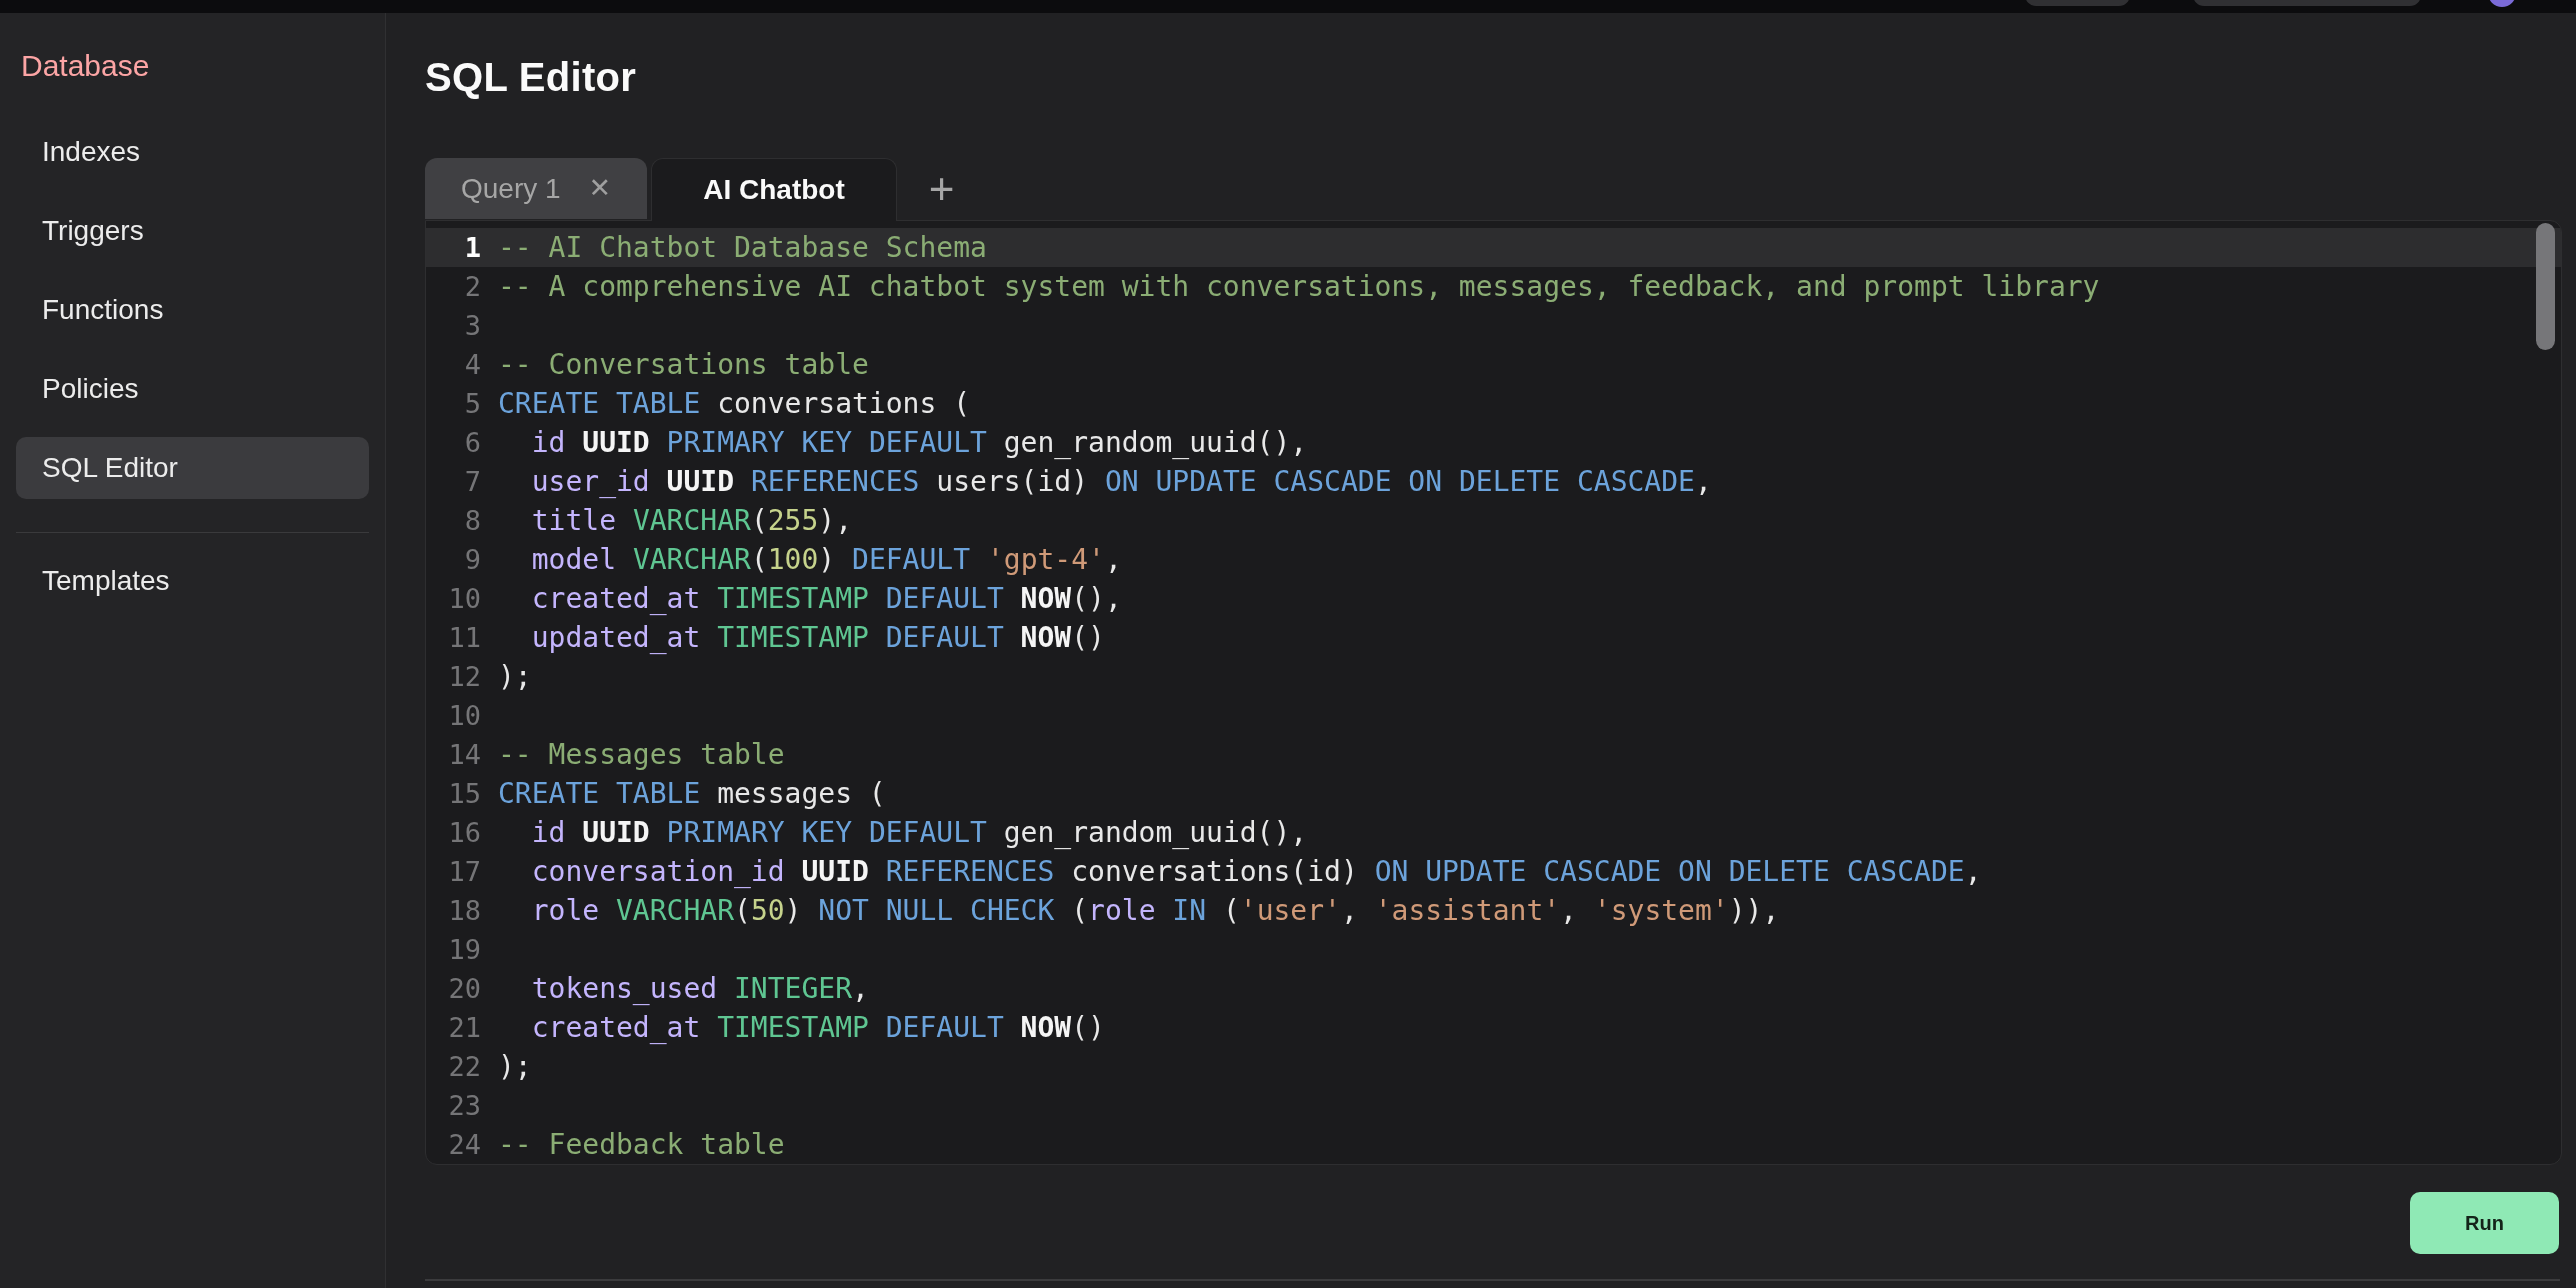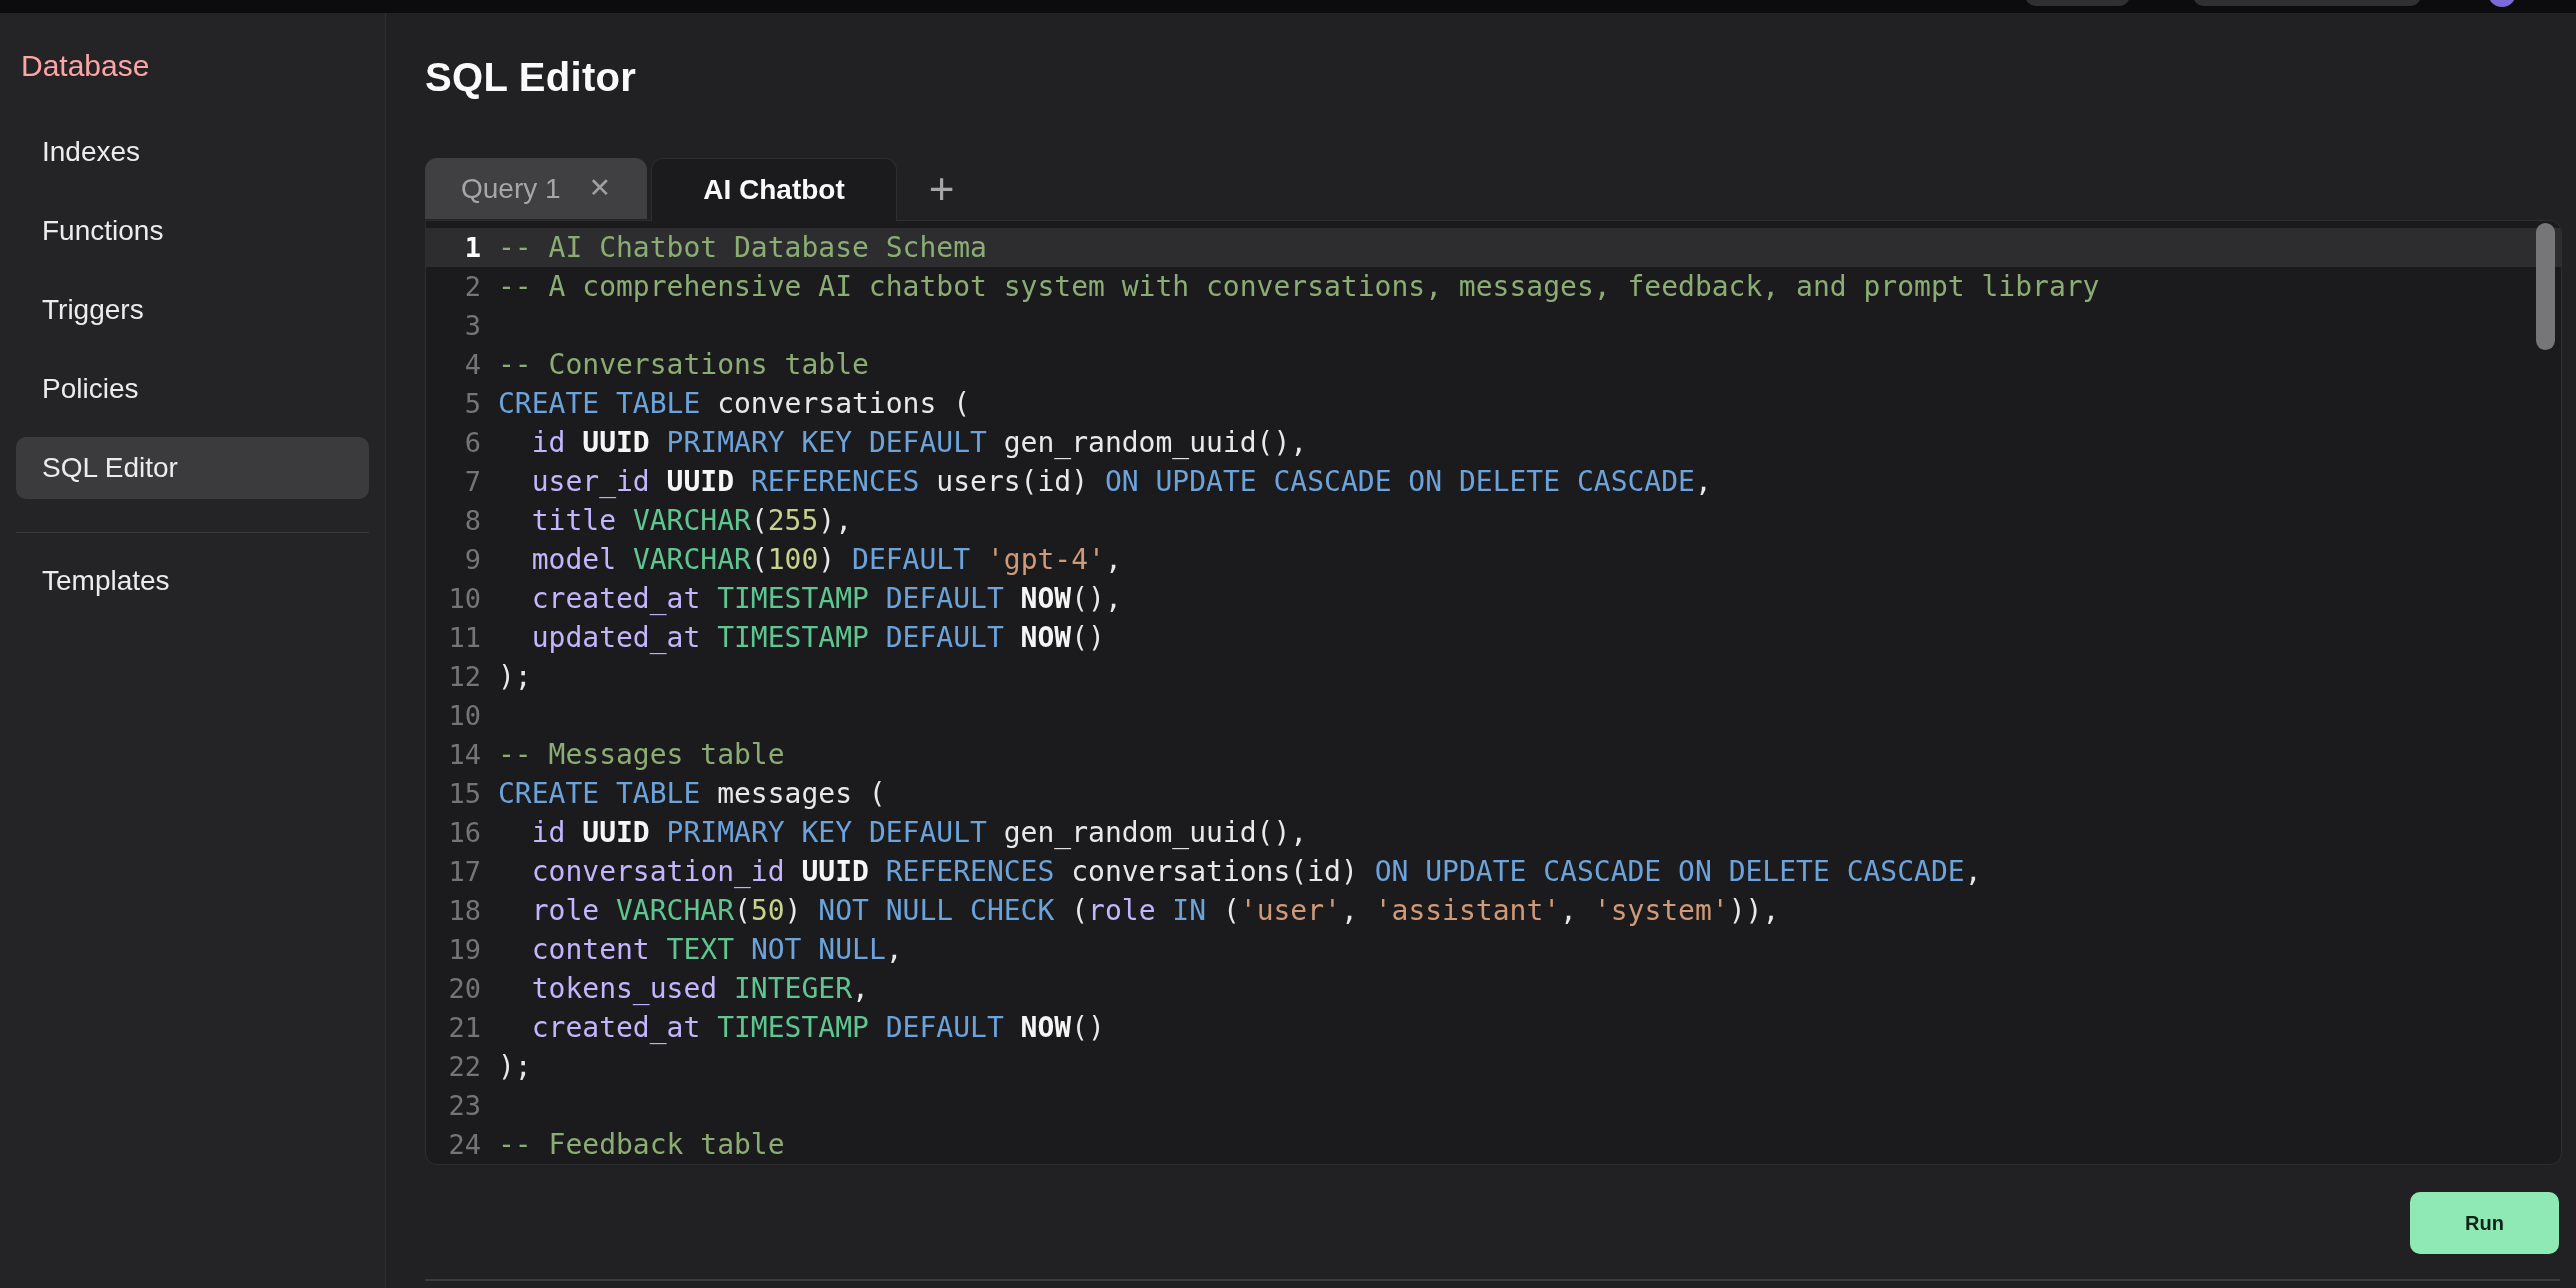--- a/index.html
+++ b/index.html
@@ -59,22 +59,22 @@
     <div class="pbtn b1"></div>
     <div class="pbtn b2"></div>
     <div class="avatar"></div>
   </div>
 
   <div class="app">
     <div class="sidebar">
       <div class="sb-header">Database</div>
       <div class="sb-nav">
           <div class="side-item">Indexes</div>
+          <div class="side-item">Triggers</div>
           <div class="side-item">Functions</div>
-          <div class="side-item">Triggers</div>
           <div class="side-item">Policies</div>
           <div class="side-item active">SQL Editor</div>
         </div>
       <div class="sb-divider"></div>
       <div class="sb-nav2">
           <div class="side-item" style="margin-top: 17px;">Templates</div>
         </div>
     </div>
 
     <div class="main">
@@ -105,21 +105,21 @@
             <div class="row"><span class="ln">9</span><span class="code"><span class="tk-p">  </span><span class="tk-i">model</span><span class="tk-p"> </span><span class="tk-t">VARCHAR</span><span class="tk-p">(</span><span class="tk-n">100</span><span class="tk-p">) </span><span class="tk-k">DEFAULT</span><span class="tk-p"> </span><span class="tk-s">'gpt-4'</span><span class="tk-p">,</span></span></div>
             <div class="row"><span class="ln">10</span><span class="code"><span class="tk-p">  </span><span class="tk-i">created_at</span><span class="tk-p"> </span><span class="tk-t">TIMESTAMP</span><span class="tk-p"> </span><span class="tk-k">DEFAULT</span><span class="tk-p"> </span><span class="tk-b">NOW</span><span class="tk-p">(),</span></span></div>
             <div class="row"><span class="ln">11</span><span class="code"><span class="tk-p">  </span><span class="tk-i">updated_at</span><span class="tk-p"> </span><span class="tk-t">TIMESTAMP</span><span class="tk-p"> </span><span class="tk-k">DEFAULT</span><span class="tk-p"> </span><span class="tk-b">NOW</span><span class="tk-p">()</span></span></div>
             <div class="row"><span class="ln">12</span><span class="code"><span class="tk-p">);</span></span></div>
             <div class="row"><span class="ln">10</span><span class="code"></span></div>
             <div class="row"><span class="ln">14</span><span class="code"><span class="tk-c">-- Messages table</span></span></div>
             <div class="row"><span class="ln">15</span><span class="code"><span class="tk-k">CREATE TABLE</span><span class="tk-p"> messages (</span></span></div>
             <div class="row"><span class="ln">16</span><span class="code"><span class="tk-p">  </span><span class="tk-i">id</span><span class="tk-p"> </span><span class="tk-b">UUID</span><span class="tk-p"> </span><span class="tk-k">PRIMARY KEY DEFAULT</span><span class="tk-p"> gen_random_uuid(),</span></span></div>
             <div class="row"><span class="ln">17</span><span class="code"><span class="tk-p">  </span><span class="tk-i">conversation_id</span><span class="tk-p"> </span><span class="tk-b">UUID</span><span class="tk-p"> </span><span class="tk-k">REFERENCES</span><span class="tk-p"> conversations(id) </span><span class="tk-k">ON UPDATE CASCADE ON DELETE CASCADE</span><span class="tk-p">,</span></span></div>
             <div class="row"><span class="ln">18</span><span class="code"><span class="tk-p">  </span><span class="tk-i">role</span><span class="tk-p"> </span><span class="tk-t">VARCHAR</span><span class="tk-p">(</span><span class="tk-n">50</span><span class="tk-p">) </span><span class="tk-k">NOT NULL CHECK</span><span class="tk-p"> (</span><span class="tk-i">role</span><span class="tk-p"> </span><span class="tk-k">IN</span><span class="tk-p"> (</span><span class="tk-s">'user'</span><span class="tk-p">, </span><span class="tk-s">'assistant'</span><span class="tk-p">, </span><span class="tk-s">'system'</span><span class="tk-p">)),</span></span></div>
-            <div class="row"><span class="ln">19</span><span class="code"><span class="tk-p">  </span><span class="tk-i">content</span><span class="tk-p"> </span><span class="tk-t">TEXT</span><span class="tk-p"> </span><span class="tk-k">NOT NULL</span><span class="tk-p">,</span></span></div>
+            <div class="row"><span class="ln">19</span></div>
             <div class="row"><span class="ln">20</span><span class="code"><span class="tk-p">  </span><span class="tk-i">tokens_used</span><span class="tk-p"> </span><span class="tk-t">INTEGER</span><span class="tk-p">,</span></span></div>
             <div class="row"><span class="ln">21</span><span class="code"><span class="tk-p">  </span><span class="tk-i">created_at</span><span class="tk-p"> </span><span class="tk-t">TIMESTAMP</span><span class="tk-p"> </span><span class="tk-k">DEFAULT</span><span class="tk-p"> </span><span class="tk-b">NOW</span><span class="tk-p">()</span></span></div>
             <div class="row"><span class="ln">22</span><span class="code"><span class="tk-p">);</span></span></div>
             <div class="row"><span class="ln">23</span><span class="code"></span></div>
             <div class="row"><span class="ln">24</span><span class="code"><span class="tk-c">-- Feedback table</span></span></div>
           </div>
         <div class="vscroll"></div>
       </div>
 
       <button class="run-btn">Run</button>

